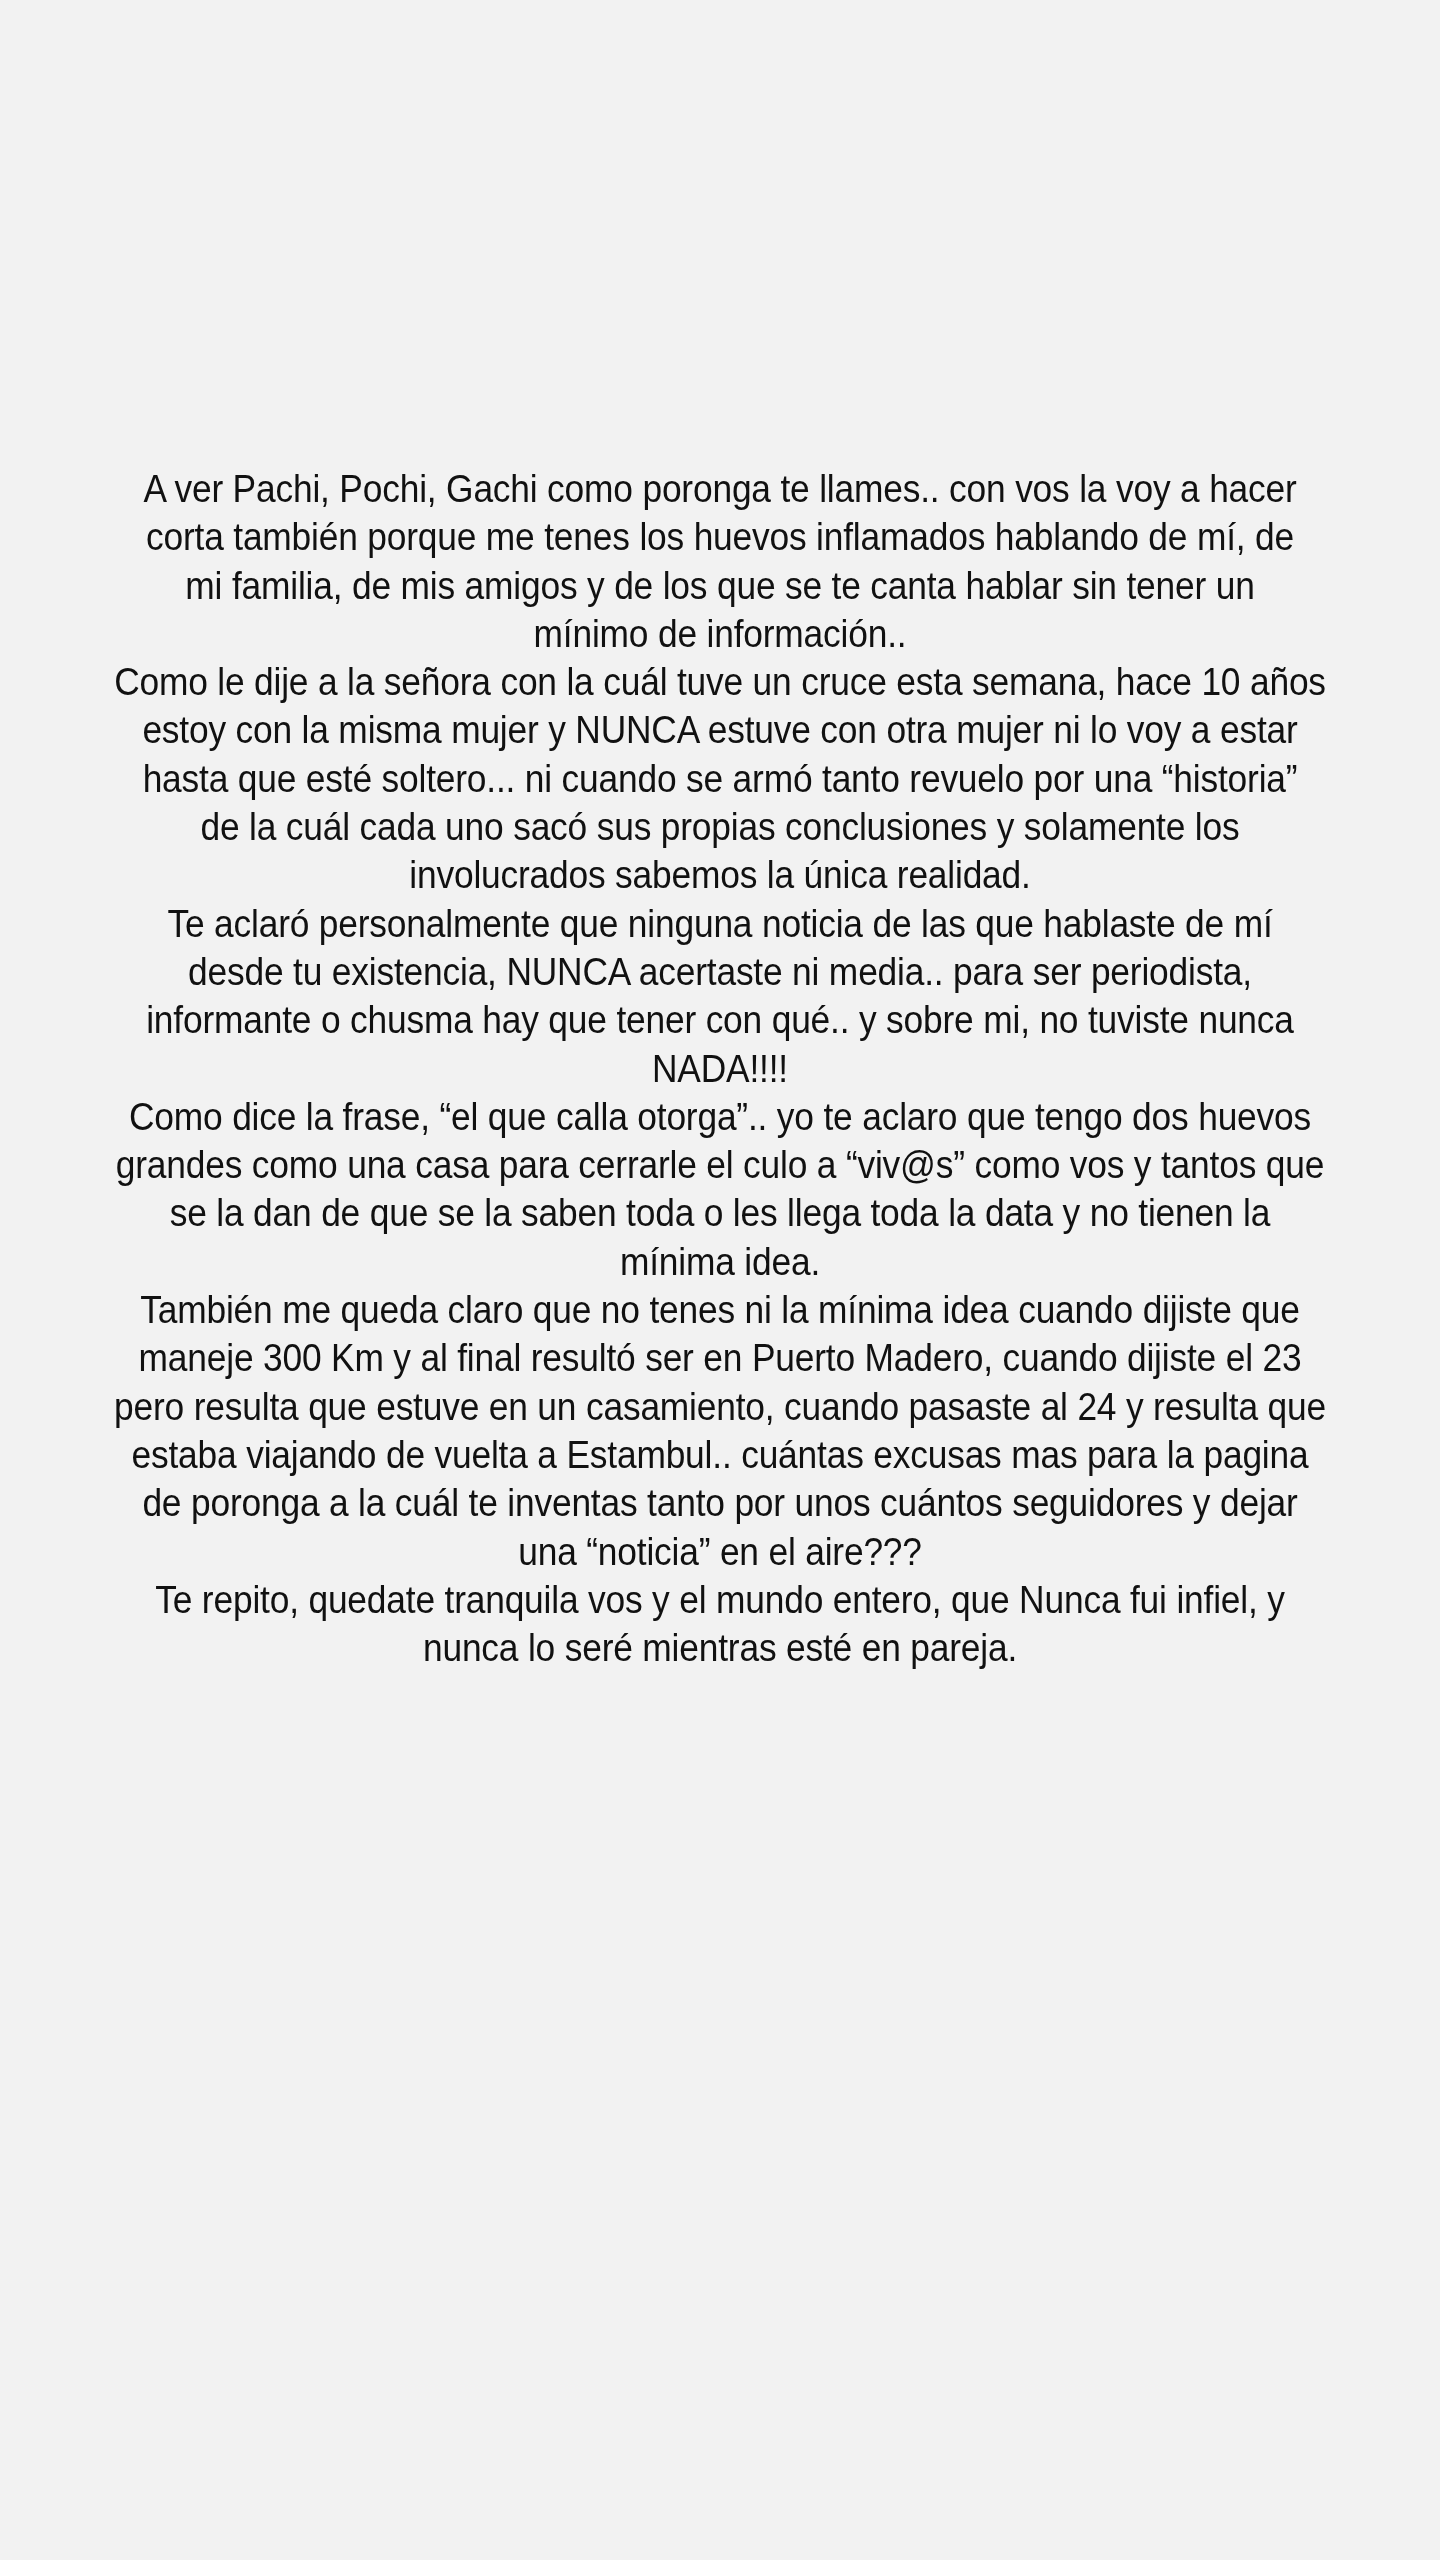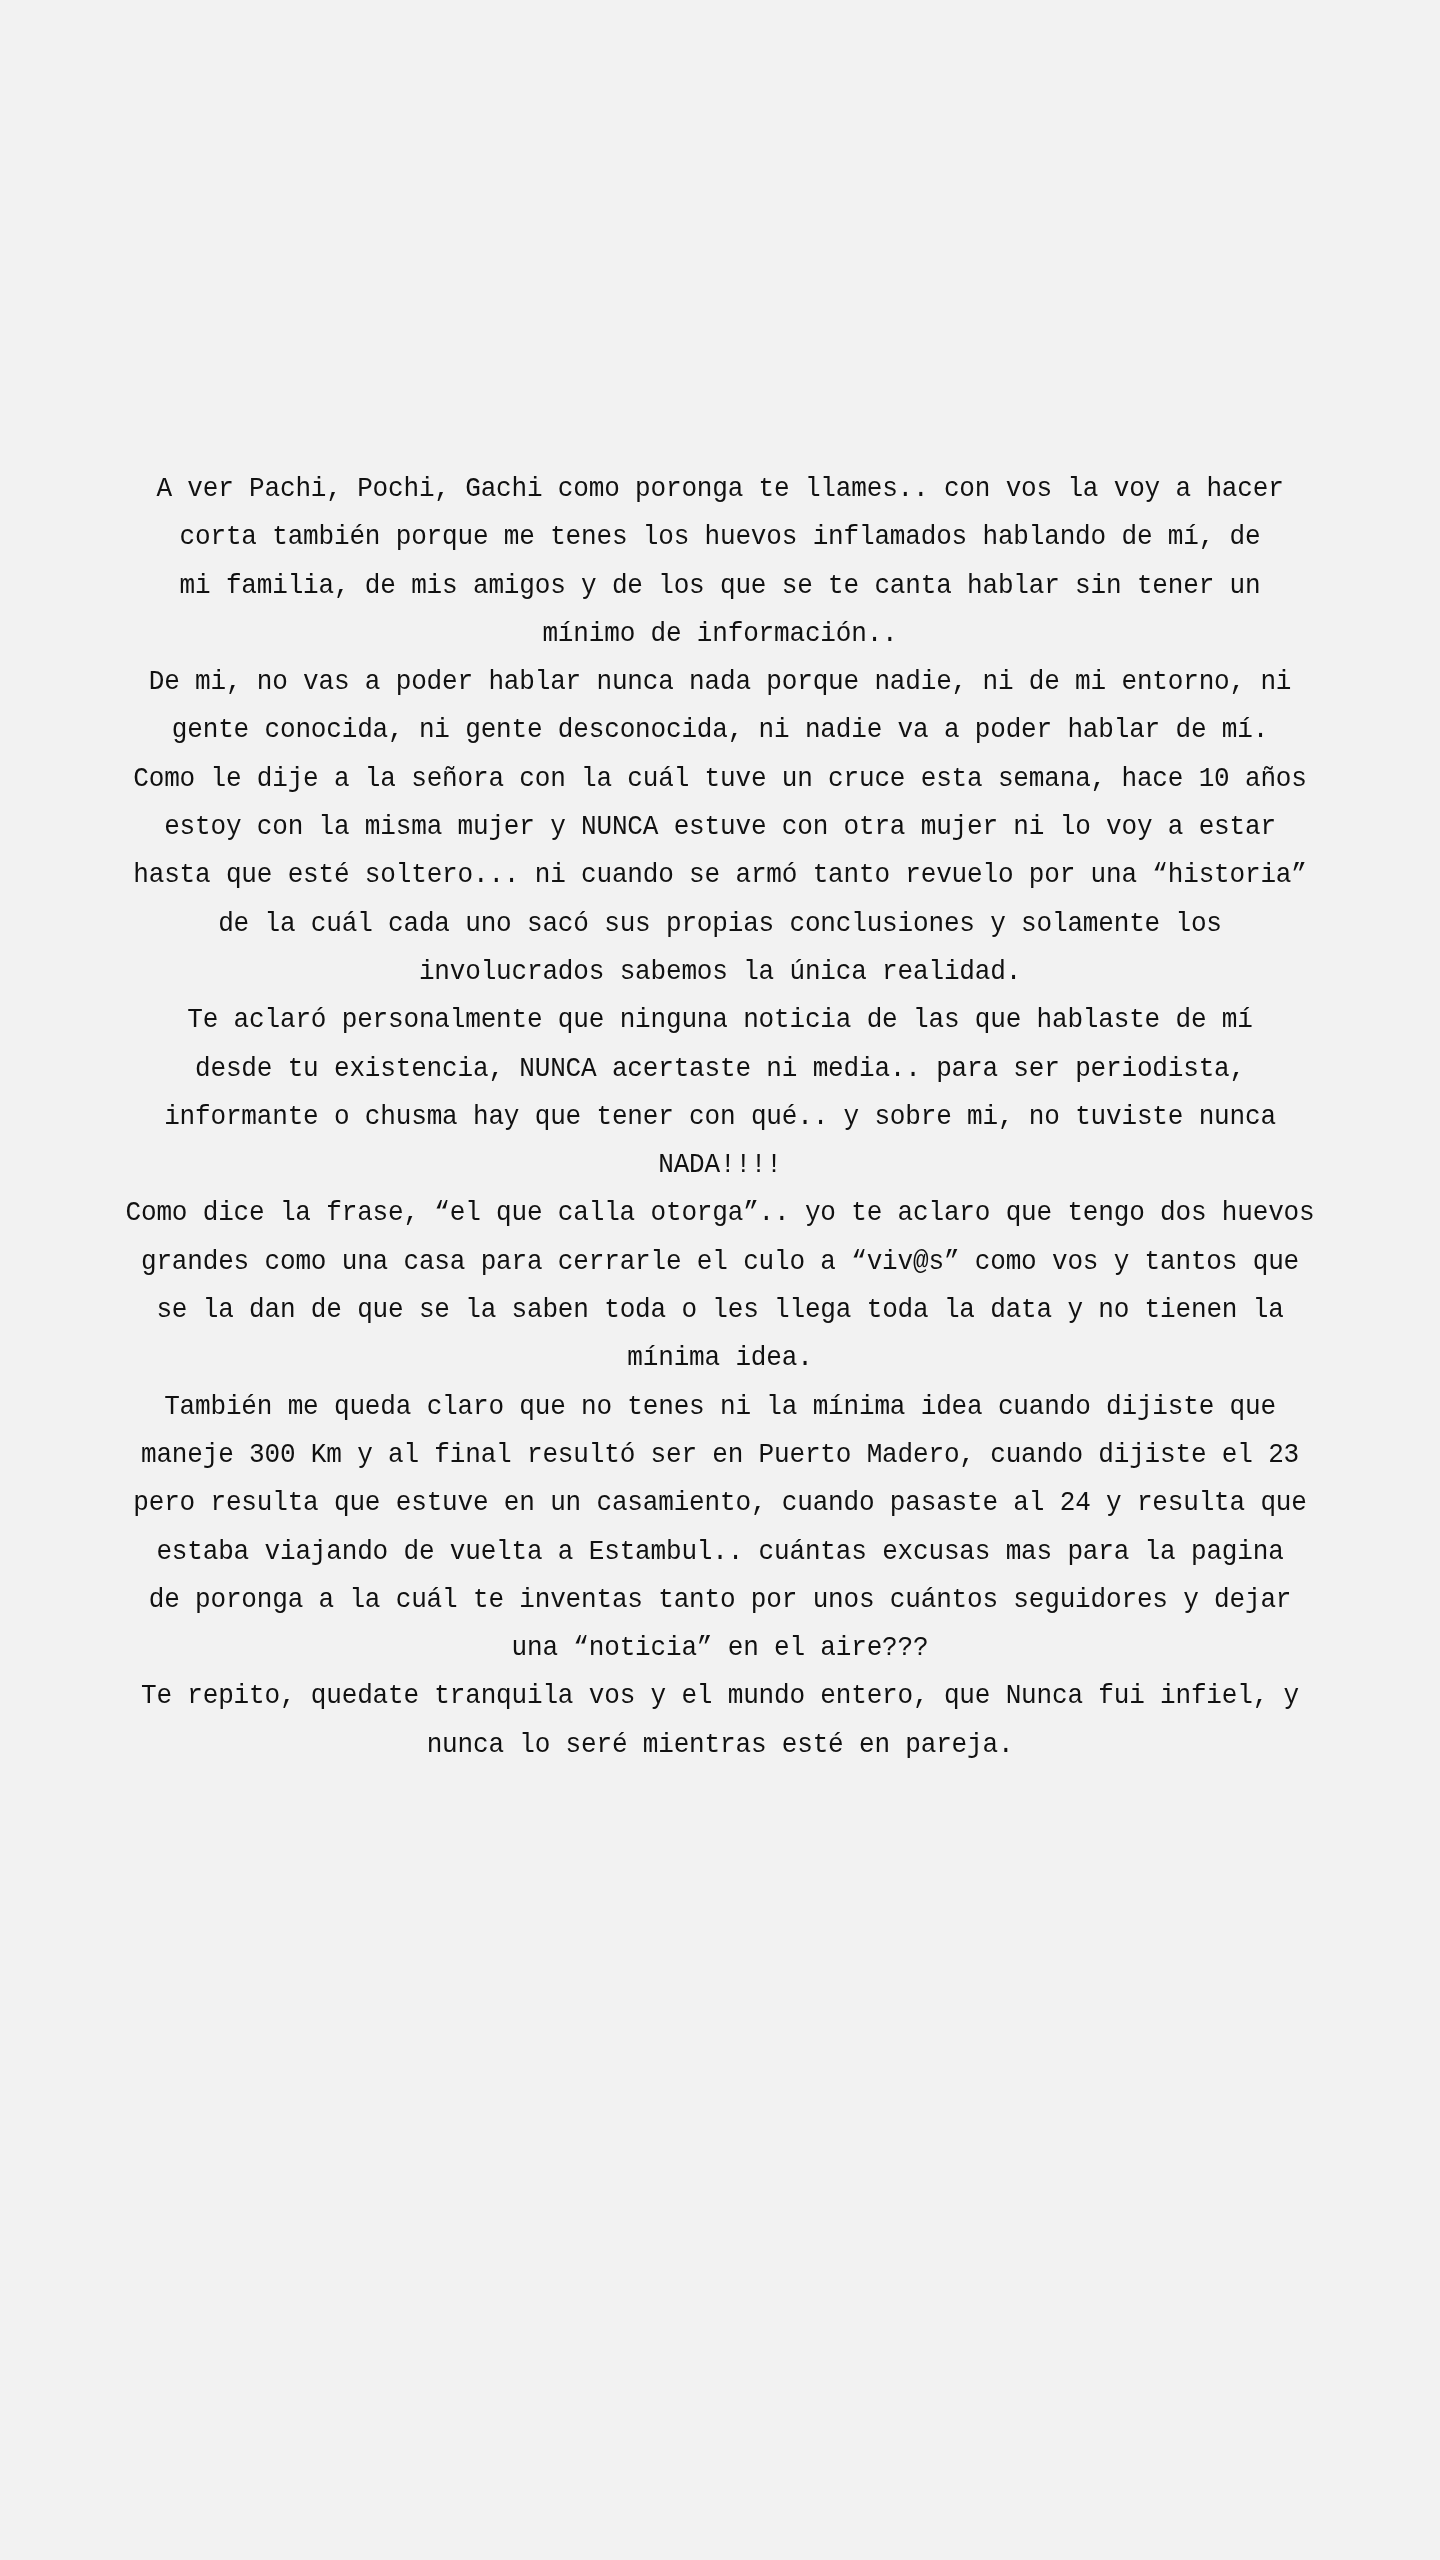--- a/index.html
+++ b/index.html
@@ -12,22 +12,22 @@
       background: #f2f2f2;
       overflow: hidden;
       position: relative;
     }
     .story {
       position: absolute;
       left: 0;
       top: 465px;
       width: 1440px;
       text-align: center;
-      font-family: Liberation Mono, monospace;
-      font-size: 28px;
+      font-family: Liberation Sans, sans-serif;
+      font-size: 38px;
       line-height: 48.3px;
       color: #111111;
       letter-spacing: -0.2px;
     }
     .line {
       display: block;
       white-space: nowrap;
       transform: scaleX(0.93);
       transform-origin: center;
     }
@@ -38,24 +38,20 @@
   </style>
 </head>
 <body>
 
 <div class="story">
   <div>
     <span class="line">A ver Pachi, Pochi, Gachi como poronga te llames.. con vos la voy a hacer</span>
     <span class="line">corta también porque me tenes los huevos inflamados hablando de mí, de</span>
     <span class="line">mi familia, de mis amigos y de los que se te canta hablar sin tener un</span>
     <span class="line">mínimo de información..</span>
-  </div>
-  <div>
-    <span class="line">De mi, no vas a poder hablar nunca nada porque nadie, ni de mi entorno, ni</span>
-    <span class="line">gente conocida, ni gente desconocida, ni nadie va a poder hablar de mí.</span>
   </div>
   <div>
     <span class="line">Como le dije a la señora con la cuál tuve un cruce esta semana, hace 10 años</span>
     <span class="line">estoy con la misma mujer y NUNCA estuve con otra mujer ni lo voy a estar</span>
     <span class="line">hasta que esté soltero... ni cuando se armó tanto revuelo por una “historia”</span>
     <span class="line">de la cuál cada uno sacó sus propias conclusiones y solamente los</span>
     <span class="line">involucrados sabemos la única realidad.</span>
   </div>
   <div>
     <span class="line">Te aclaró personalmente que ninguna noticia de las que hablaste de mí</span>

